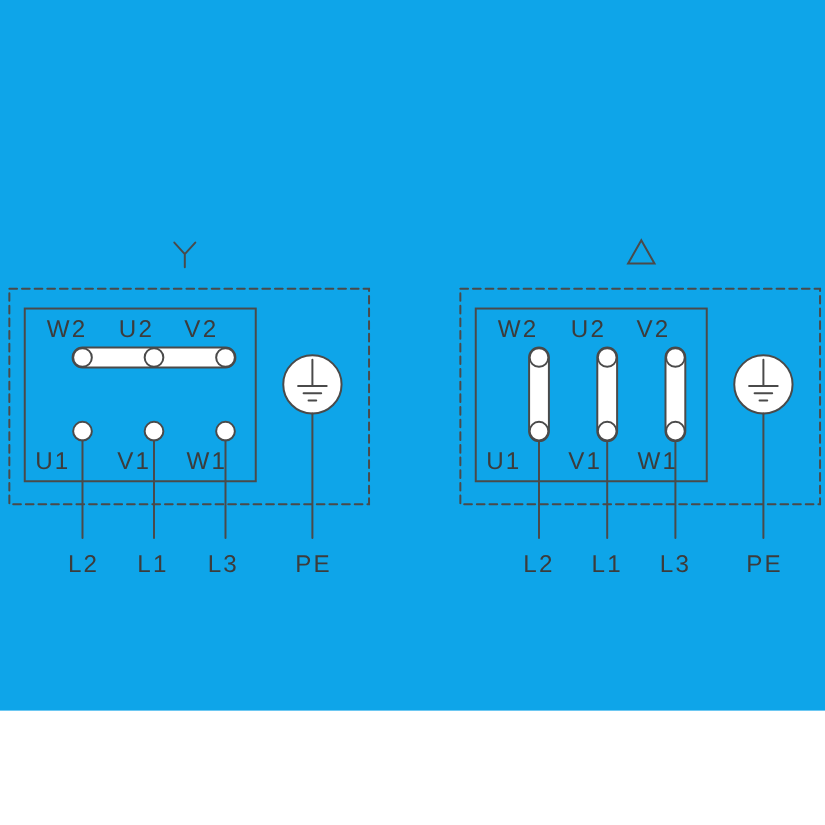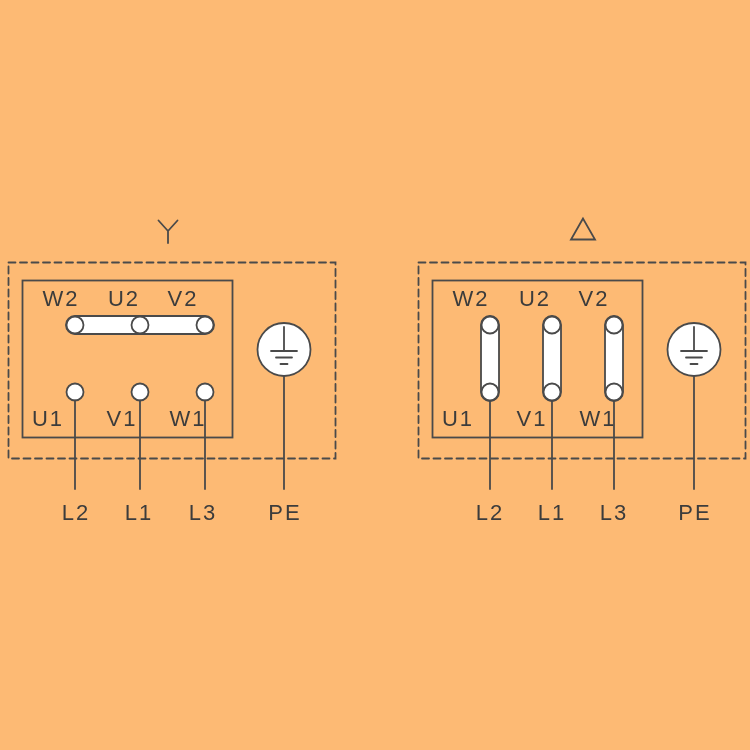--- a/index.html
+++ b/index.html
@@ -6,22 +6,22 @@
     margin: 0;
     padding: 0;
     width: 750px;
     height: 750px;
     background: #ffffff;
     overflow: hidden;
   }
   .canvas {
     position: relative;
     width: 750px;
-    height: 750px;
-    background: #fdba74;
+    height: 646px;
+    background: #0ea5e9;
   }
   svg text {
     font-family: "Liberation Sans", sans-serif;
     font-size: 22px;
     fill: #3c3c3c;
     letter-spacing: 2px;
     text-anchor: middle;
   }
   .ln {
     stroke: #4a4a4a;

